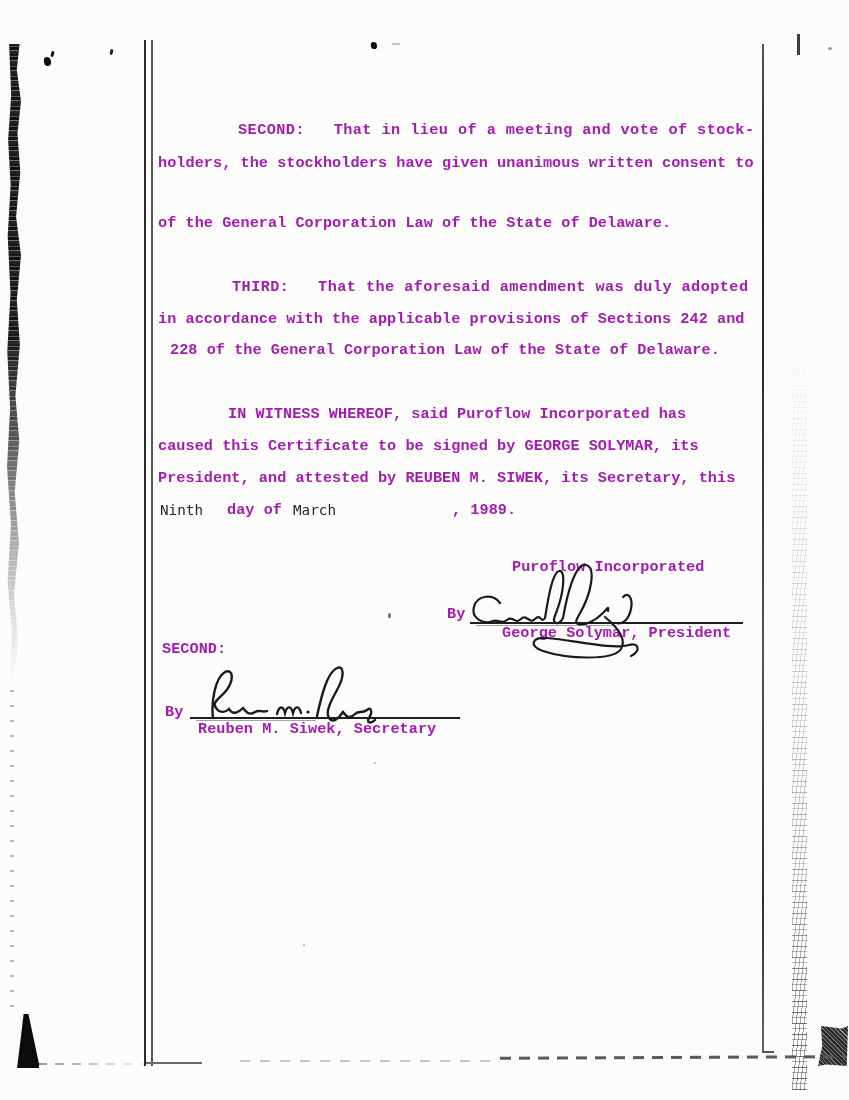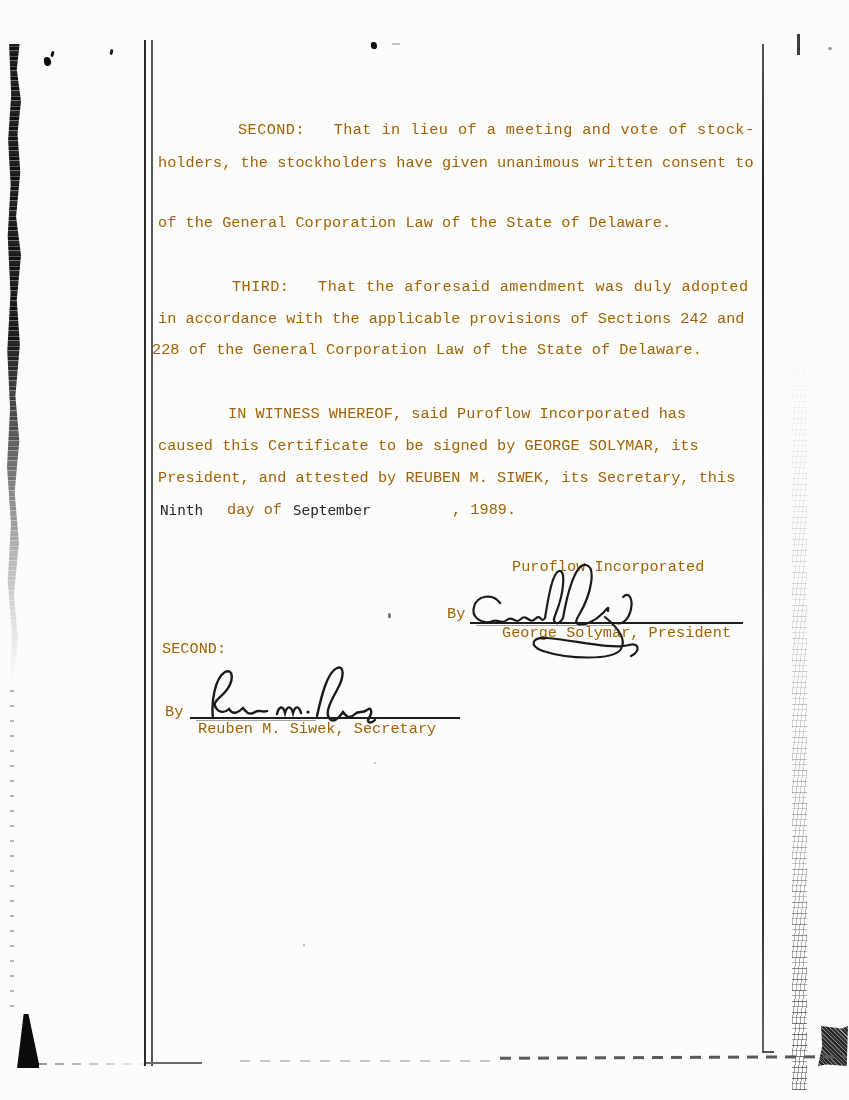--- a/index.html
+++ b/index.html
@@ -5,21 +5,21 @@
   html,body{margin:0;padding:0;background:#e8e8e6;}
   .page{
     position:relative;width:849px;height:1100px;margin:0 auto;
     background:#fcfcfa;overflow:hidden;
     font-family:"Liberation Mono",monospace;
   }
   
   .t{
     position:absolute;white-space:pre;
     font-family:"Liberation Mono","DejaVu Sans Mono",monospace;
-    font-weight:400;font-size:15.2px;line-height:18px;color:#a16207;
+    font-weight:700;font-size:15.2px;line-height:18px;color:#a21caf;
     letter-spacing:0.05px;
   }
   .t.wide{letter-spacing:0.45px;}
   
   .fill{
     position:absolute;white-space:pre;
     font-family:"DejaVu Sans Mono",monospace;
     font-weight:400;font-size:14.3px;line-height:17px;color:#262626;
   }
   
@@ -94,29 +94,29 @@
   <div class="speck" style="left:374px;top:762px;width:2px;height:2px;"></div>
   <div class="speck" style="left:303px;top:944px;width:2px;height:2px;"></div>
   <div style="position:absolute;left:388px;top:613px;width:3px;height:5px;background:rgba(0,0,0,.55);border-radius:50% 50% 50% 0;transform:rotate(-10deg);"></div>
 
   <div class="t wide" style="left:238px;top:121px;">SECOND:   That in lieu of a meeting and vote of stock-</div>
   <div class="t" style="left:158px;top:154px;">holders, the stockholders have given unanimous written consent to</div>
   <div class="t" style="left:158px;top:214px;">of the General Corporation Law of the State of Delaware.</div>
 
   <div class="t wide" style="left:232px;top:278px;">THIRD:   That the aforesaid amendment was duly adopted</div>
   <div class="t" style="left:158px;top:310px;">in accordance with the applicable provisions of Sections 242 and</div>
-  <div class="t" style="left:152px;top:341px;">228 of the General Corporation Law of the State of Delaware.</div>
+  <div class="t" style="left:170px;top:341px;">228 of the General Corporation Law of the State of Delaware.</div>
 
   <div class="t" style="left:228px;top:405px;">IN WITNESS WHEREOF, said Puroflow Incorporated has</div>
   <div class="t" style="left:158px;top:469px;">President, and attested by REUBEN M. SIWEK, its Secretary, this</div>
   <div class="t" style="left:158px;top:437px;">caused this Certificate to be signed by GEORGE SOLYMAR, its</div>
 
   <span class="fill" style="left:160px;top:502px;">Ninth</span>
   <span class="t" style="left:227px;top:501px;">day of</span>
-  <span class="fill" style="left:293px;top:502px;">September</span>
+  <span class="fill" style="left:293px;top:502px;">March</span>
   <span class="t" style="left:404px;top:501px;margin-left:48px;">, 1989.</span>
 
   <div class="t" style="left:512px;top:558px;">Puroflow Incorporated</div>
   <div class="t" style="left:447px;top:605px;">By</div>
   <div class="hline" style="left:470px;top:622px;width:273px;height:2px;background:#1e1e1e;"></div>
   <div class="hline" style="left:476px;top:625px;width:140px;height:1px;background:rgba(0,0,0,.35);"></div>
   <div class="t" style="left:502px;top:624px;">George Solymar, President</div>
 
   <svg class="sig-svg" style="left:455px;top:555px;" width="220" height="115" viewBox="0 0 220 115">
     <g fill="none" stroke="#1a1a1a" stroke-width="2.2" stroke-linecap="round">

